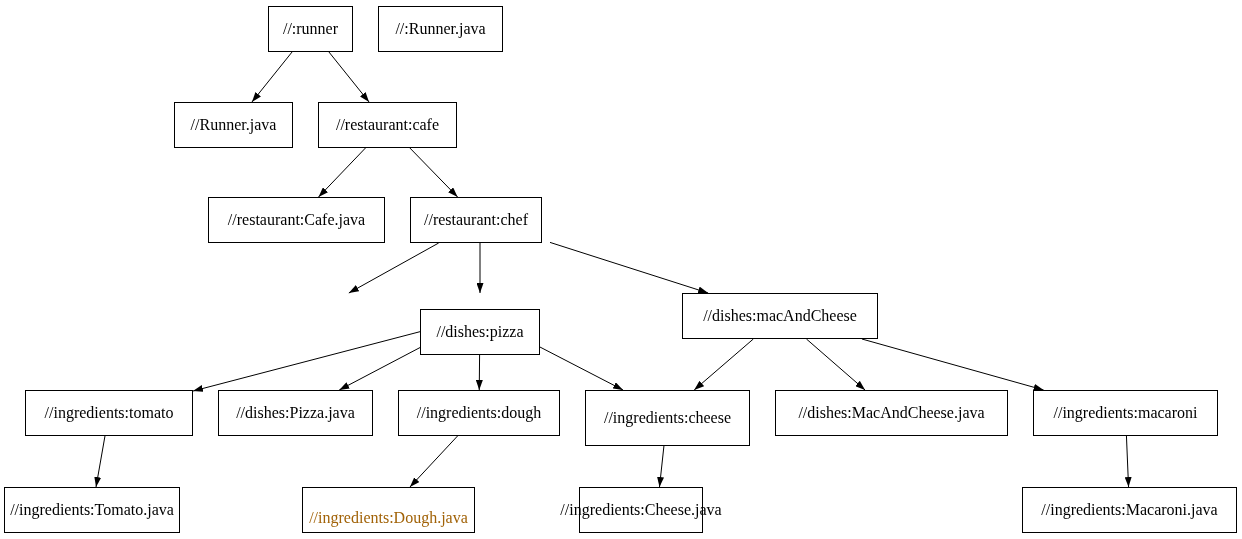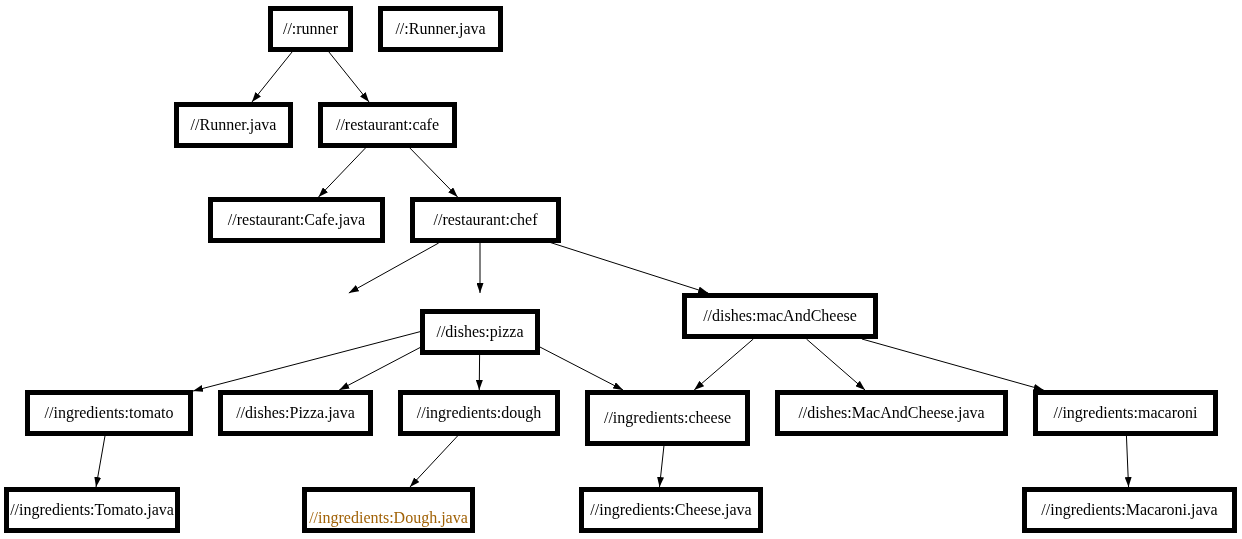--- a/index.html
+++ b/index.html
@@ -18,21 +18,21 @@
   #edge-layer {
     position: absolute;
     left: 0;
     top: 0;
     width: 1242px;
     height: 539px;
   }
   .node {
     position: absolute;
     box-sizing: border-box;
-    border: 5px solid #15803d;
+    border: 1px solid #15803d;
     background: #ffffff;
     display: flex;
     align-items: center;
     justify-content: center;
     font-size: 16px;
     color: #000000;
     white-space: nowrap;
     line-height: 1;
   }
 </style>
@@ -74,21 +74,21 @@
     </div>
     <div class="node" style="left: 174px; top: 102px; width: 119px; height: 46px; border-color: rgb(0, 0, 0); background: rgb(255, 255, 255);">
       <span style="color: rgb(0, 0, 0);">//Runner.java</span>
     </div>
     <div class="node" style="left: 318px; top: 102px; width: 139px; height: 46px; border-color: rgb(0, 0, 0); background: rgb(255, 255, 255);">
       <span style="color: rgb(0, 0, 0);">//restaurant:cafe</span>
     </div>
     <div class="node" style="left: 208px; top: 197px; width: 177px; height: 46px; border-color: rgb(0, 0, 0); background: rgb(255, 255, 255);">
       <span style="color: rgb(0, 0, 0);">//restaurant:Cafe.java</span>
     </div>
-    <div class="node" style="left: 410px; top: 197px; width: 151px; height: 46px; border-color: rgb(0, 0, 0); background: rgb(255, 255, 255);">
+    <div class="node" style="left: 410px; top: 197px; width: 132px; height: 46px; border-color: rgb(0, 0, 0); background: rgb(255, 255, 255);">
       <span style="color: rgb(0, 0, 0);">//restaurant:chef</span>
     </div>
     <div class="node" style="left: 420px; top: 309px; width: 120px; height: 46px; border-color: rgb(0, 0, 0); background: rgb(255, 255, 255);">
       <span style="color: rgb(0, 0, 0);">//dishes:pizza</span>
     </div>
     <div class="node" style="left: 682px; top: 293px; width: 196px; height: 46px; border-color: rgb(0, 0, 0); background: rgb(255, 255, 255);">
       <span style="color: rgb(0, 0, 0);">//dishes:macAndCheese</span>
     </div>
     <div class="node" style="left: 25px; top: 390px; width: 168px; height: 46px; border-color: rgb(0, 0, 0); background: rgb(255, 255, 255);">
       <span style="color: rgb(0, 0, 0);">//ingredients:tomato</span>
@@ -107,19 +107,19 @@
     </div>
     <div class="node" style="left: 1033px; top: 390px; width: 185px; height: 46px; border-color: rgb(0, 0, 0); background: rgb(255, 255, 255);">
       <span style="color: rgb(0, 0, 0);">//ingredients:macaroni</span>
     </div>
     <div class="node" style="left: 4px; top: 487px; width: 176px; height: 46px; border-color: rgb(0, 0, 0); background: rgb(255, 255, 255);">
       <span style="color: rgb(0, 0, 0);">//ingredients:Tomato.java</span>
     </div>
     <div class="node" style="left: 302px; top: 487px; width: 173px; height: 46px; border-color: rgb(0, 0, 0); background: rgb(255, 255, 255);">
       <span style="color: #a16207; margin-top: 16px;">//ingredients:Dough.java</span>
     </div>
-    <div class="node" style="left: 579px; top: 487px; width: 184px; height: 46px; border-color: rgb(0, 0, 0); background: rgb(255, 255, 255);">
+    <div class="node" style="left: 579px; top: 487px; width: 124px; height: 46px; border-color: rgb(0, 0, 0); background: rgb(255, 255, 255);">
       <span style="color: rgb(0, 0, 0);">//ingredients:Cheese.java</span>
     </div>
     <div class="node" style="left: 1022px; top: 487px; width: 215px; height: 46px; border-color: rgb(0, 0, 0); background: rgb(255, 255, 255);">
       <span style="color: rgb(0, 0, 0);">//ingredients:Macaroni.java</span>
     </div>
   </div>
 
 </body></html>

